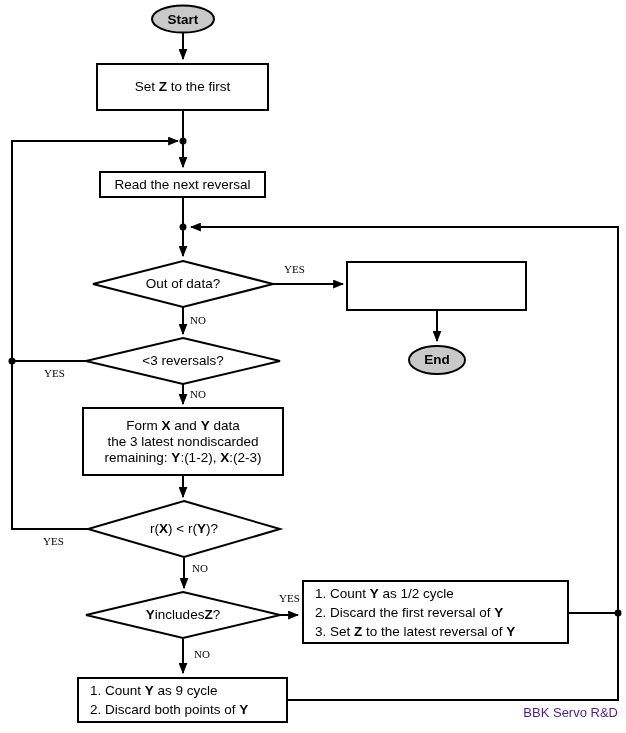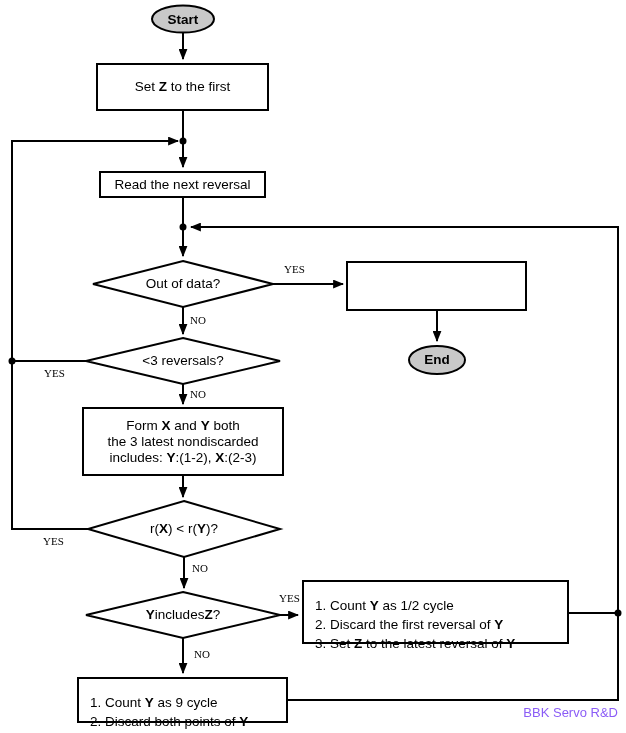--- a/index.html
+++ b/index.html
@@ -6,27 +6,27 @@
   .stage{
     position:relative;width:626px;height:733px;background:#ffffff;
     font-family:"Liberation Sans","DejaVu Sans",sans-serif;color:#000;overflow:hidden;
   }
   .stage svg{position:absolute;left:0;top:0;}
   .lbl{
     position:absolute;display:flex;align-items:center;justify-content:center;
     text-align:center;font-size:13.5px;line-height:16px;white-space:nowrap;
   }
   .col{flex-direction:column;}
-  .list{align-items:flex-start;text-align:center;justify-content:center;line-height:19px;margin-top:12px;}
+  .list{align-items:flex-start;text-align:center;justify-content:center;line-height:19px;}
   .small{font-size:11px;line-height:12px;font-family:Liberation Serif, serif;}
   .bold{font-weight:bold;}
   .b{font-weight:bold;}
   .watermark{
     position:absolute;left:430px;top:705px;width:188px;text-align:right;
-    font-size:13px;color:#8b5cf6;
+    font-size:13px;color:#4c1d95;
   }
 </style>
 </head>
 <body>
 
 <div class="stage">
 
   <svg width="626" height="733" viewBox="0 0 626 733">
     <defs>
       <marker id="ah" viewBox="0 0 10 8" refX="9" refY="4" markerWidth="11" markerHeight="9" markerUnits="userSpaceOnUse" orient="auto">
@@ -84,23 +84,23 @@
   <div class="lbl" style="left:93px;top:261px;width:180px;height:46px">Out of data?</div>
 
   <div class="lbl" style="left:100px;top:172px;width:165px;height:25px">Read the next reversal</div>
 
 
   <div class="lbl bold" style="left:410px;top:346px;width:54px;height:28px">End</div>
 
   <div class="lbl" style="left:86px;top:338px;width:194px;height:46px">&lt;3 reversals?</div>
 
   <div class="lbl col" style="left:83px;top:408px;width:200px;height:67px">
-    <div><span>Form </span><span class="b">X</span><span> and </span><span class="b">Y</span><span> both</span></div>
+    <div><span>Form </span><span class="b">X</span><span> and </span><span class="b">Y</span><span> data</span></div>
     <div><span>the 3 latest nondiscarded</span></div>
-    <div><span>includes: </span><span class="b">Y</span><span>:(1-2), </span><span class="b">X</span><span>:(2-3)</span></div>
+    <div><span>remaining: </span><span class="b">Y</span><span>:(1-2), </span><span class="b">X</span><span>:(2-3)</span></div>
   </div>
 
   <div class="lbl" style="left:88px;top:501px;width:192px;height:56px">
       <span>r(</span>
       <span class="b">X</span>
       <span>) &lt; r(</span>
       <span class="b">Y</span>
       <span>)?</span>
     </div>
 

